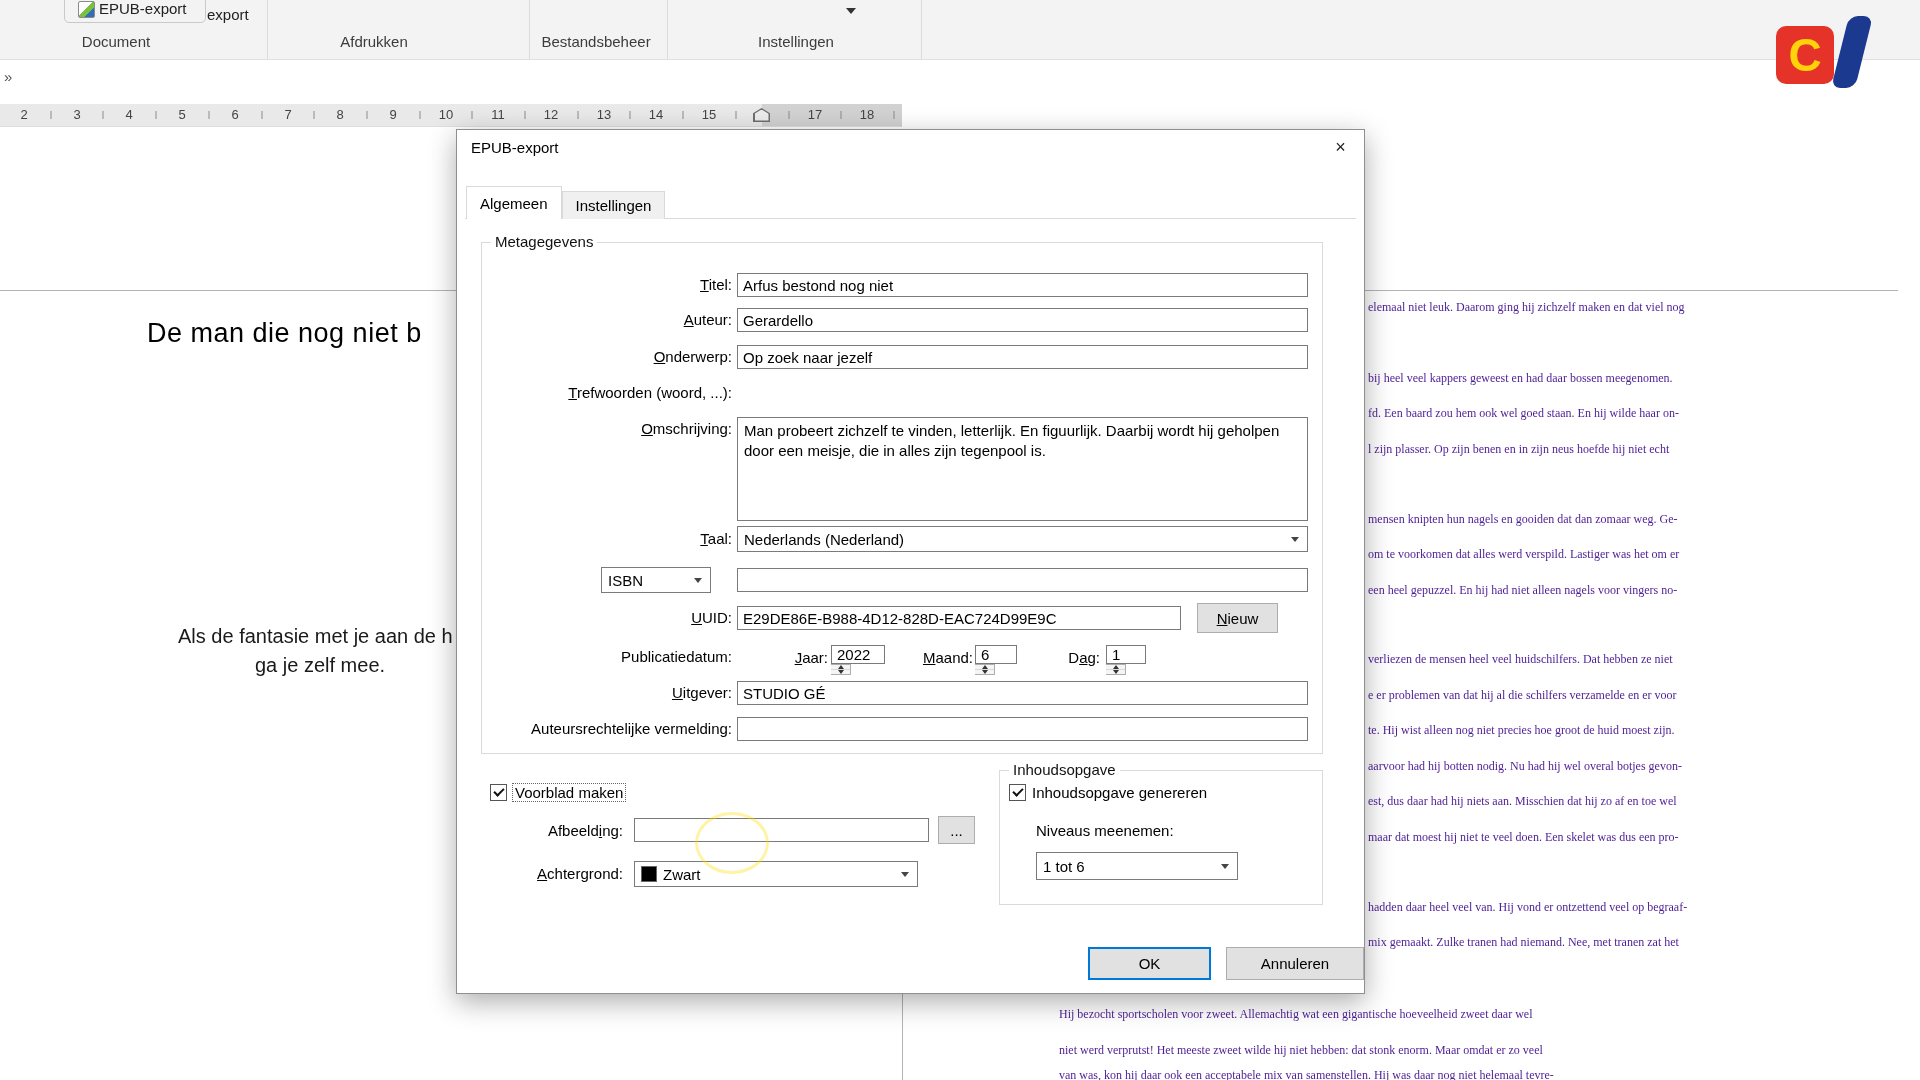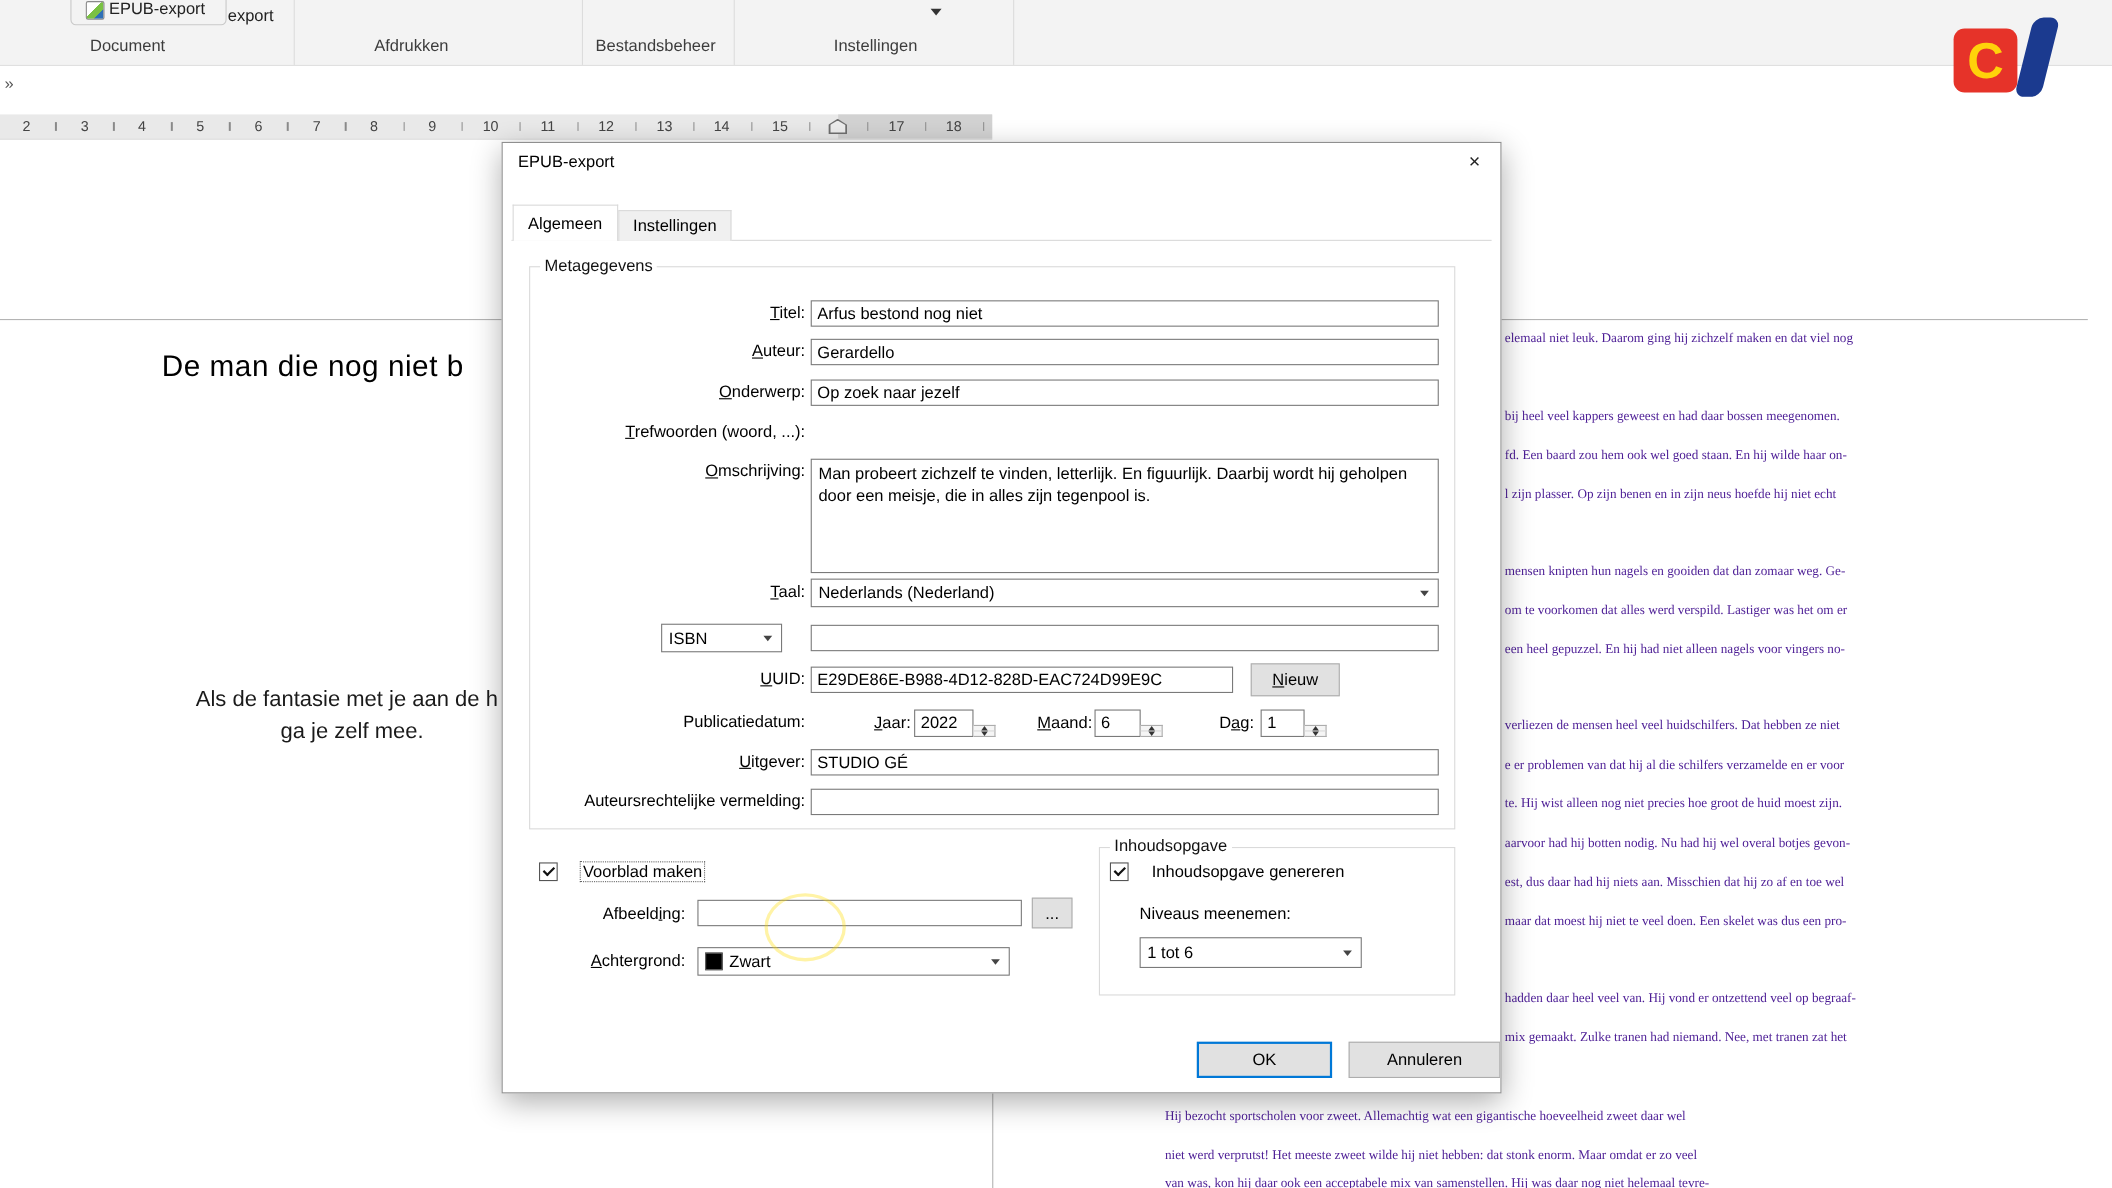--- a/index.html
+++ b/index.html
@@ -72,34 +72,34 @@
        box-sizing:border-box;background:#fff;color:#000;outline:none;}
   .w571{width:571px;margin-left:5px;}
   .mta{width:571px;height:104px;margin-left:5px;border:1px solid #7a7a7a;font-family:inherit;font-size:15px;
        padding:3px 6px;resize:none;box-sizing:border-box;line-height:1.35;outline:none;}
   .ddl{height:26px;border:1px solid #7a7a7a;display:flex;align-items:center;padding:0 26px 0 6px;
        position:relative;background:#fff;box-sizing:border-box;}
   .chev{position:absolute;right:8px;top:50%;margin-top:-2px;width:0;height:0;
         border-left:4px solid transparent;border-right:4px solid transparent;border-top:5px solid #444;}
   .swatch{width:14px;height:14px;background:#000;border:1px solid #666;margin-right:6px;flex:none;}
 
-  .spinwrap{display:flex;align-items:flex-end;height:25px;}
+  .spinwrap{display:flex;align-items:flex-start;height:25px;flex-direction:column;}
   .spin-in{height:25px;}
   .spinner{width:20px;border:1px solid #adadad;border-left:none;display:flex;flex-direction:column;
            box-sizing:border-box;background:#f5f5f5;}
   .spin-btn{flex:1;display:flex;align-items:center;justify-content:center;}
   .spin-btn.up{border-bottom:1px solid #d9d9d9;}
   .tri-up{width:0;height:0;border-left:3px solid transparent;border-right:3px solid transparent;border-bottom:4px solid #333;}
   .tri-down{width:0;height:0;border-left:3px solid transparent;border-right:3px solid transparent;border-top:4px solid #333;}
 
   .btn{border:1px solid #adadad;background:#e1e1e1;font-size:15px;display:flex;align-items:center;
        justify-content:center;box-sizing:border-box;font-family:inherit;}
   .btn-default{border:2px solid #0078d7;}
 
-  .cb-row{position:absolute;display:flex;align-items:center;gap:21px;font-size:15px;}
+  .cb-row{position:absolute;display:flex;align-items:center;gap:6px;font-size:15px;}
   .cb{width:17px;height:17px;border:1px solid #555;background:#fff;position:relative;flex:none;box-sizing:border-box;}
   .cb::after{content:"";position:absolute;left:3px;top:3px;width:8px;height:4px;
              border-left:2px solid #111;border-bottom:2px solid #111;transform:rotate(-45deg);}
   .focus-dotted{outline:1px dotted #666;padding:0 2px;}
 
   .flabel{position:absolute;text-align:right;line-height:1.2;}
   .artifact{position:absolute;left:238px;top:682px;width:68px;height:56px;border-radius:50%;
             border:3px solid rgba(255,220,0,.35);}
   u{text-decoration:underline;}
 </style>
@@ -227,21 +227,21 @@
   </div>
 
   <div class="ddl" style="left:144px;top:437px;width:110px;position:absolute">
     <span>ISBN</span>
     <span class="chev"></span>
   </div>
   <input class="tin" style="position: absolute; left: 280px; top: 438px; width: 571px;" value="">
 
   <div class="mrow" style="top:476px">
     <div class="mlabel"><u>U</u>UID:</div>
-    <input class="tin" style="width: 384px; margin-left: 5px;" value="E29DE86E-B988-4D12-828D-EAC724D99E9C">
+    <input class="tin" style="width: 444px; margin-left: 5px;" value="E29DE86E-B988-4D12-828D-EAC724D99E9C">
     <button class="btn" style="width:81px;height:30px;margin-left:16px"><u>N</u>ieuw</button>
   </div>
 
   <div class="mrow" style="top:514px;height:26px">
     <div class="mlabel">Publicatiedatum:</div>
     <div style="width:91px;text-align:right;margin-left:5px"><u>J</u>aar:</div>
     <div class="spinwrap" style="margin-left:3px">
       <input class="tin spin-in" style="width: 54px;" value="2022">
       <div class="spinner">
         <div class="spin-btn up">

